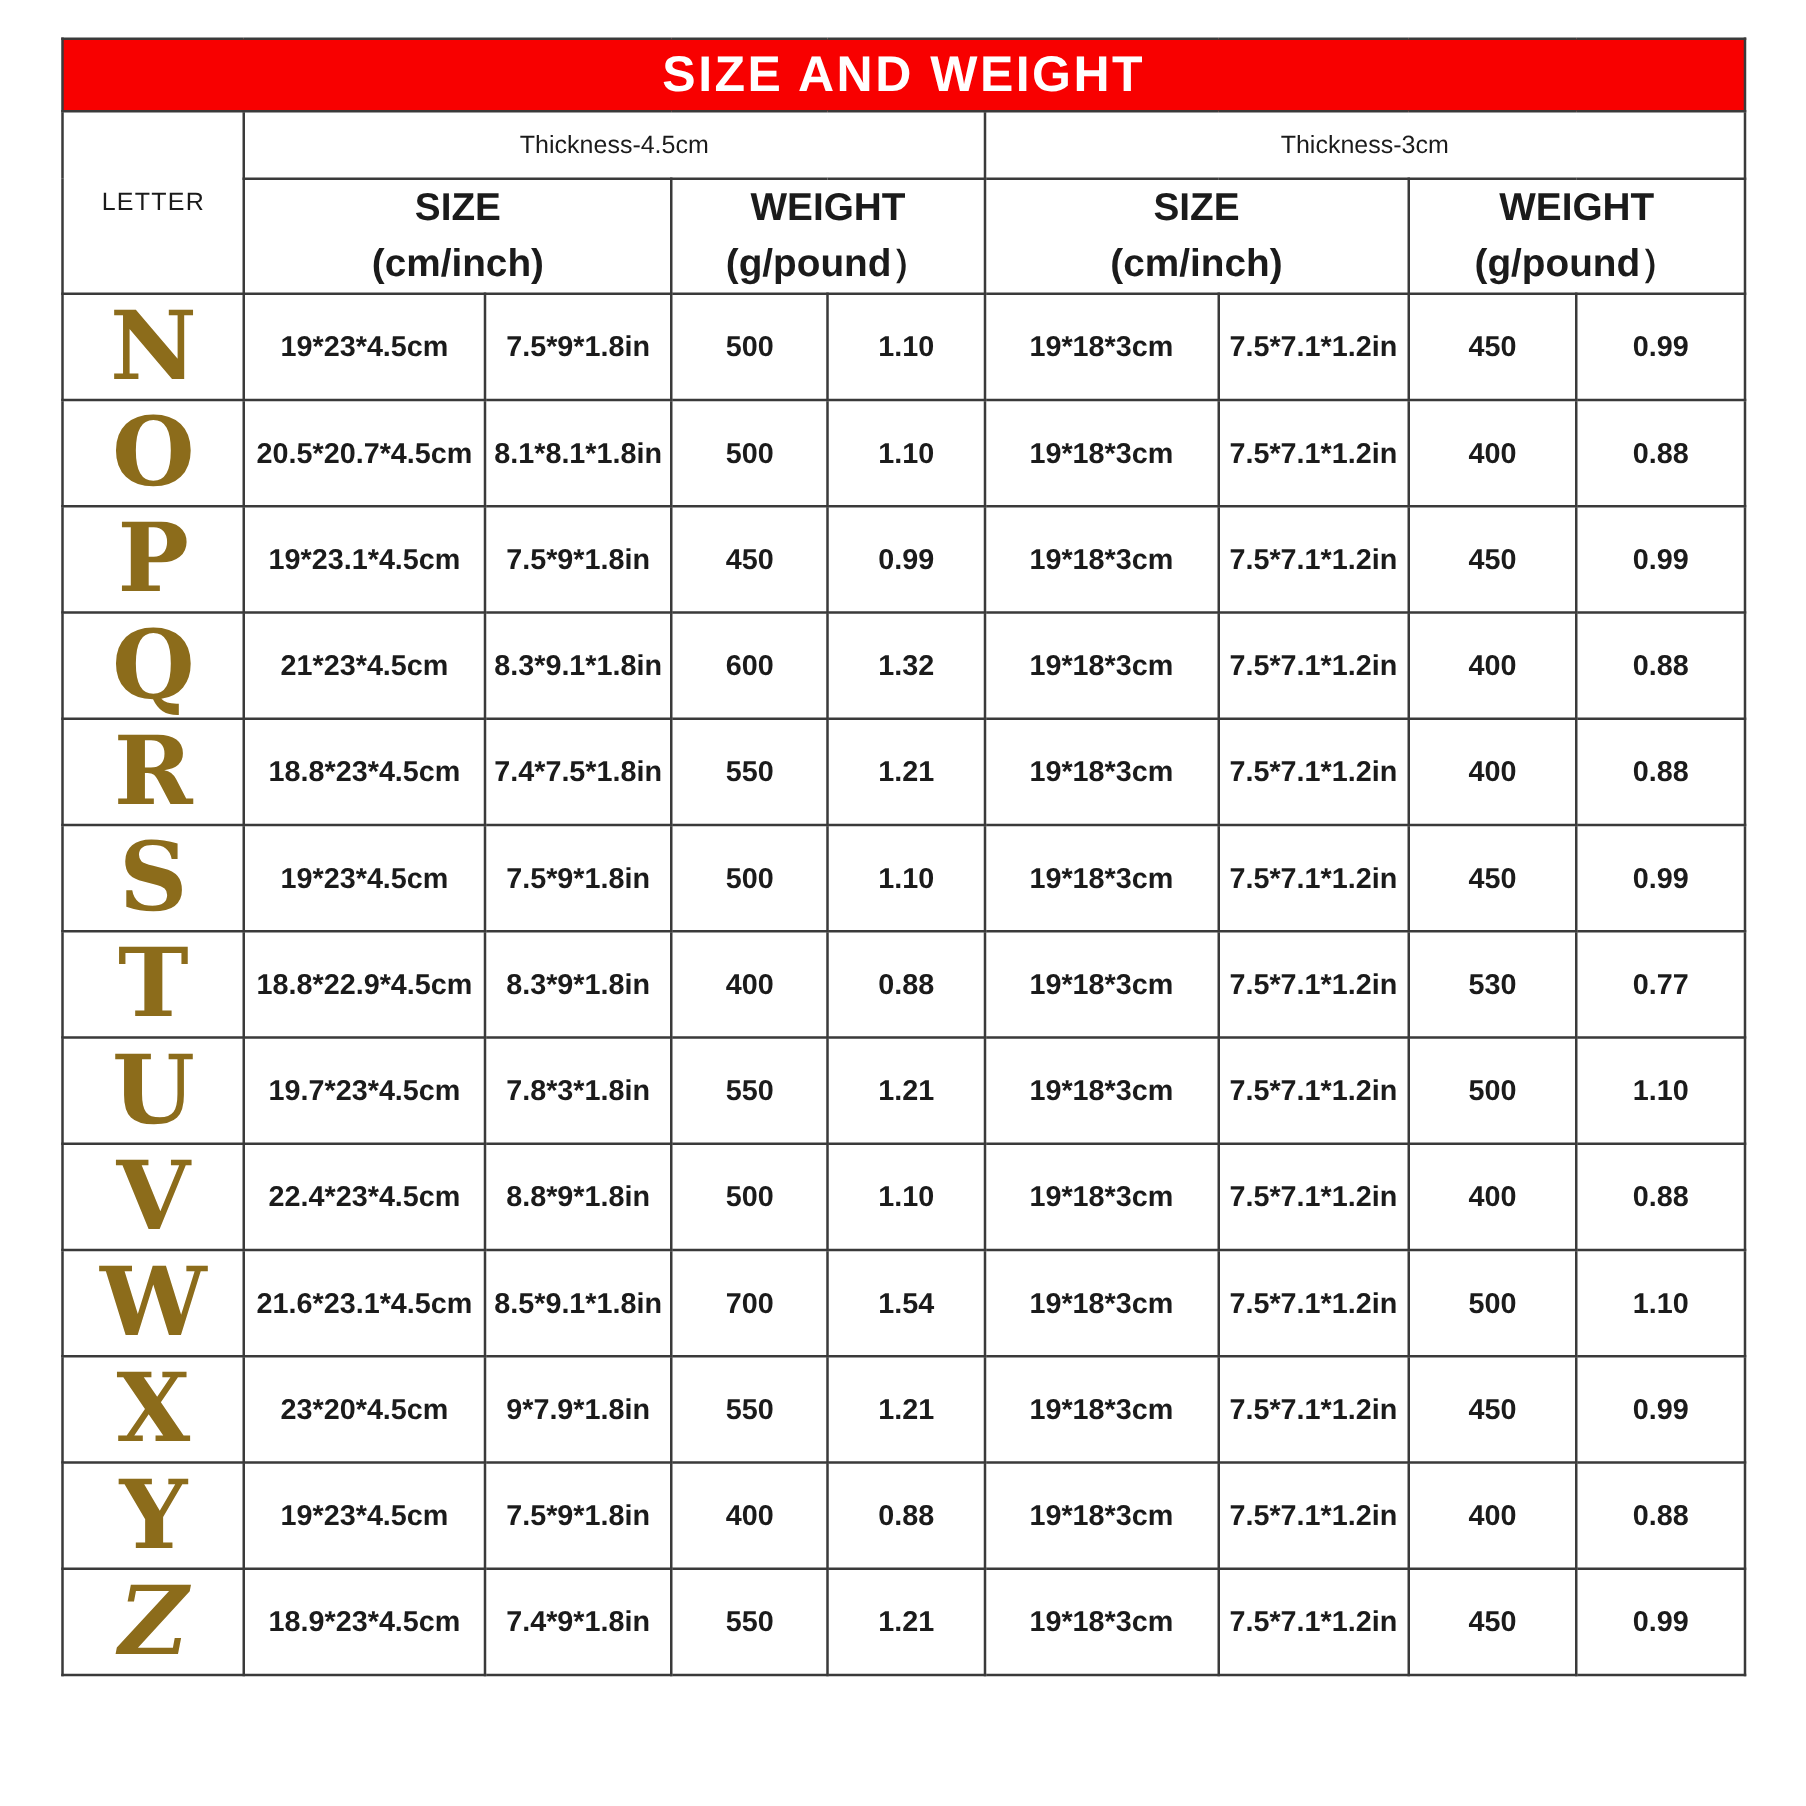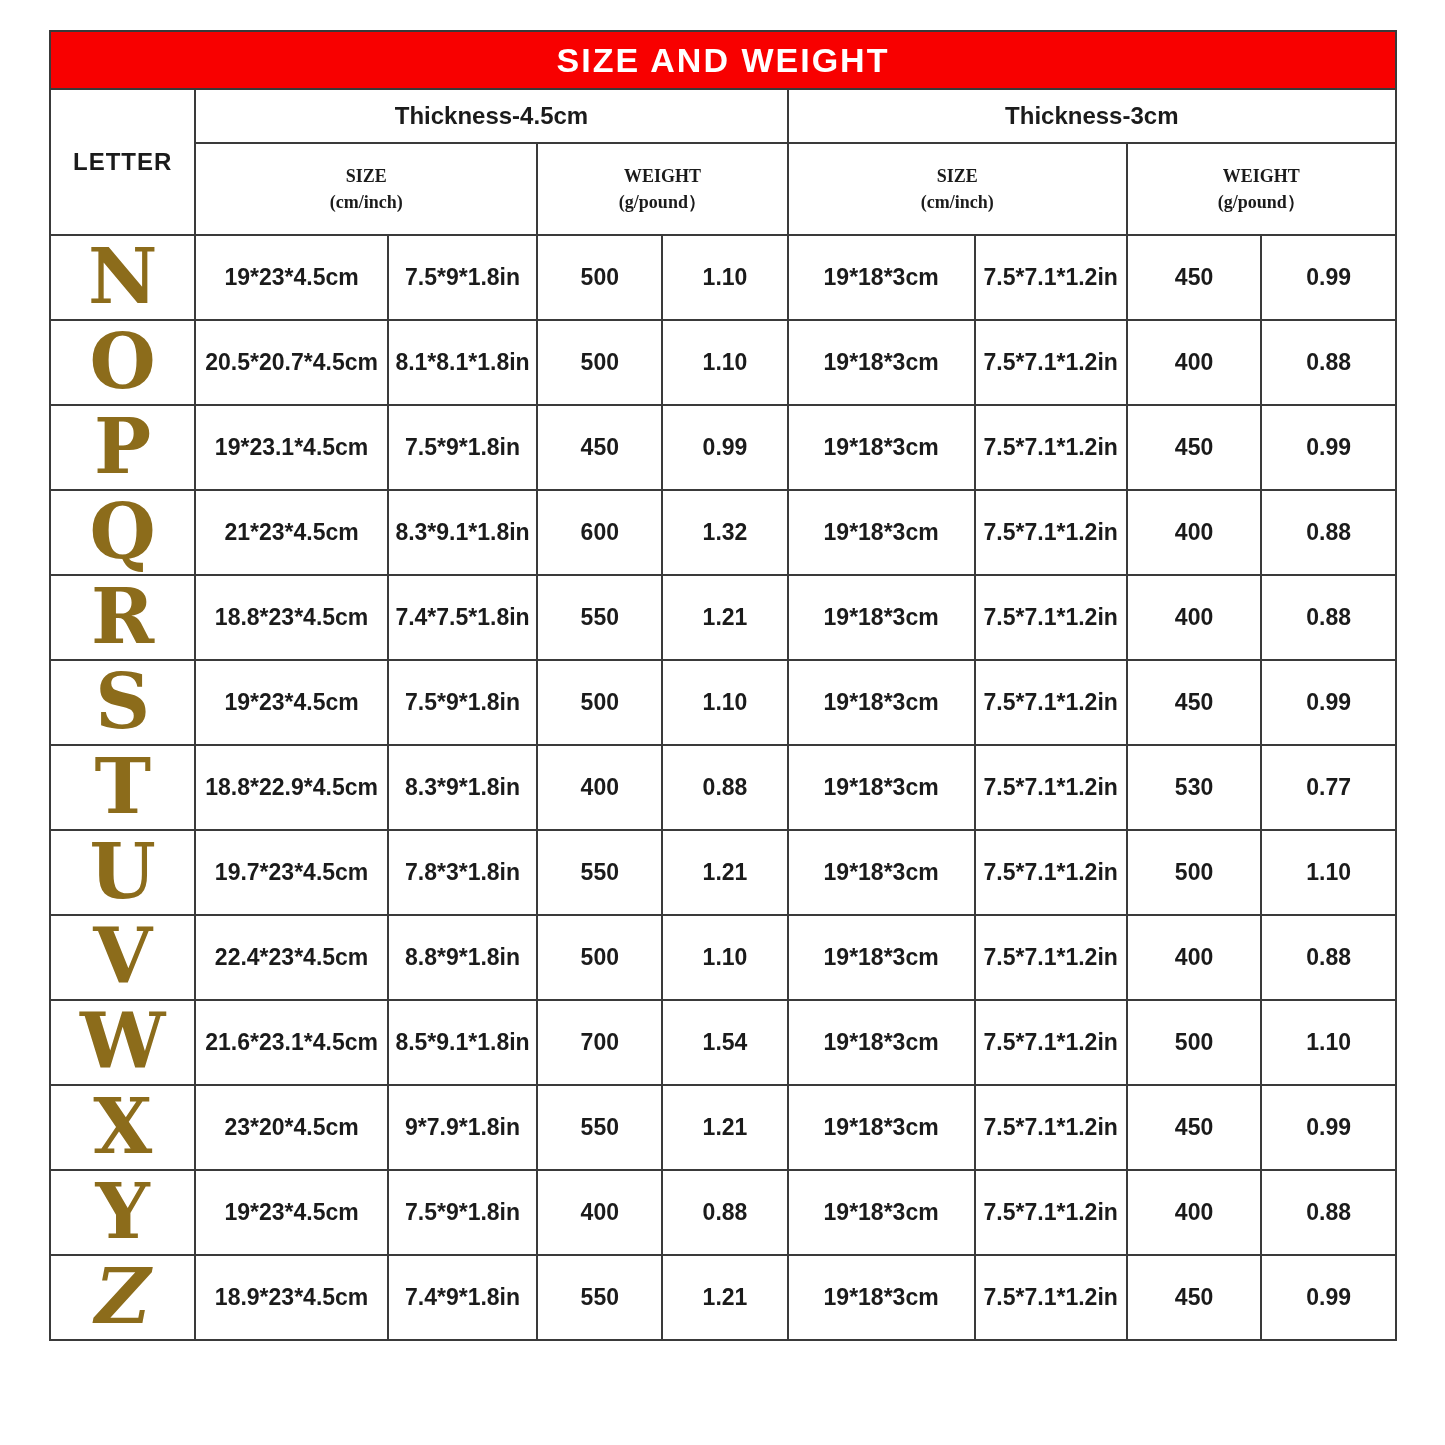--- a/index.html
+++ b/index.html
@@ -33,41 +33,40 @@
     border: 2px solid var(--grid);
     text-align: center;
     vertical-align: middle;
     padding: 0;
     overflow: visible;
   }
   tr.banner-row td {
     height: 56px;
     background: var(--banner-red);
     color: var(--banner-text);
-    font-size: 34px;
+    font-size: 40px;
     font-weight: bold;
     letter-spacing: 2px;
   }
   tr.group-row td {
     height: 52px;
-    font-size: 24px;
-    font-weight: bold;
+    font-size: 20px;
+    font-weight: normal;
   }
   td.letter-head {
     font-size: 28px;
     font-weight: bold;
     letter-spacing: 1px;
     margin-top: 40px;
   }
   tr.subhead-row td {
     height: 90px;
-    font-size: 18px;
+    font-size: 31px;
     font-weight: bold;
     line-height: 1.45;
-    font-family: Liberation Serif, serif;
   }
   tbody.data tr {
     height: 85px;
   }
   td.val {
     font-size: 23px;
     font-weight: bold;
     letter-spacing: 0px;
   }
   td.letter {

